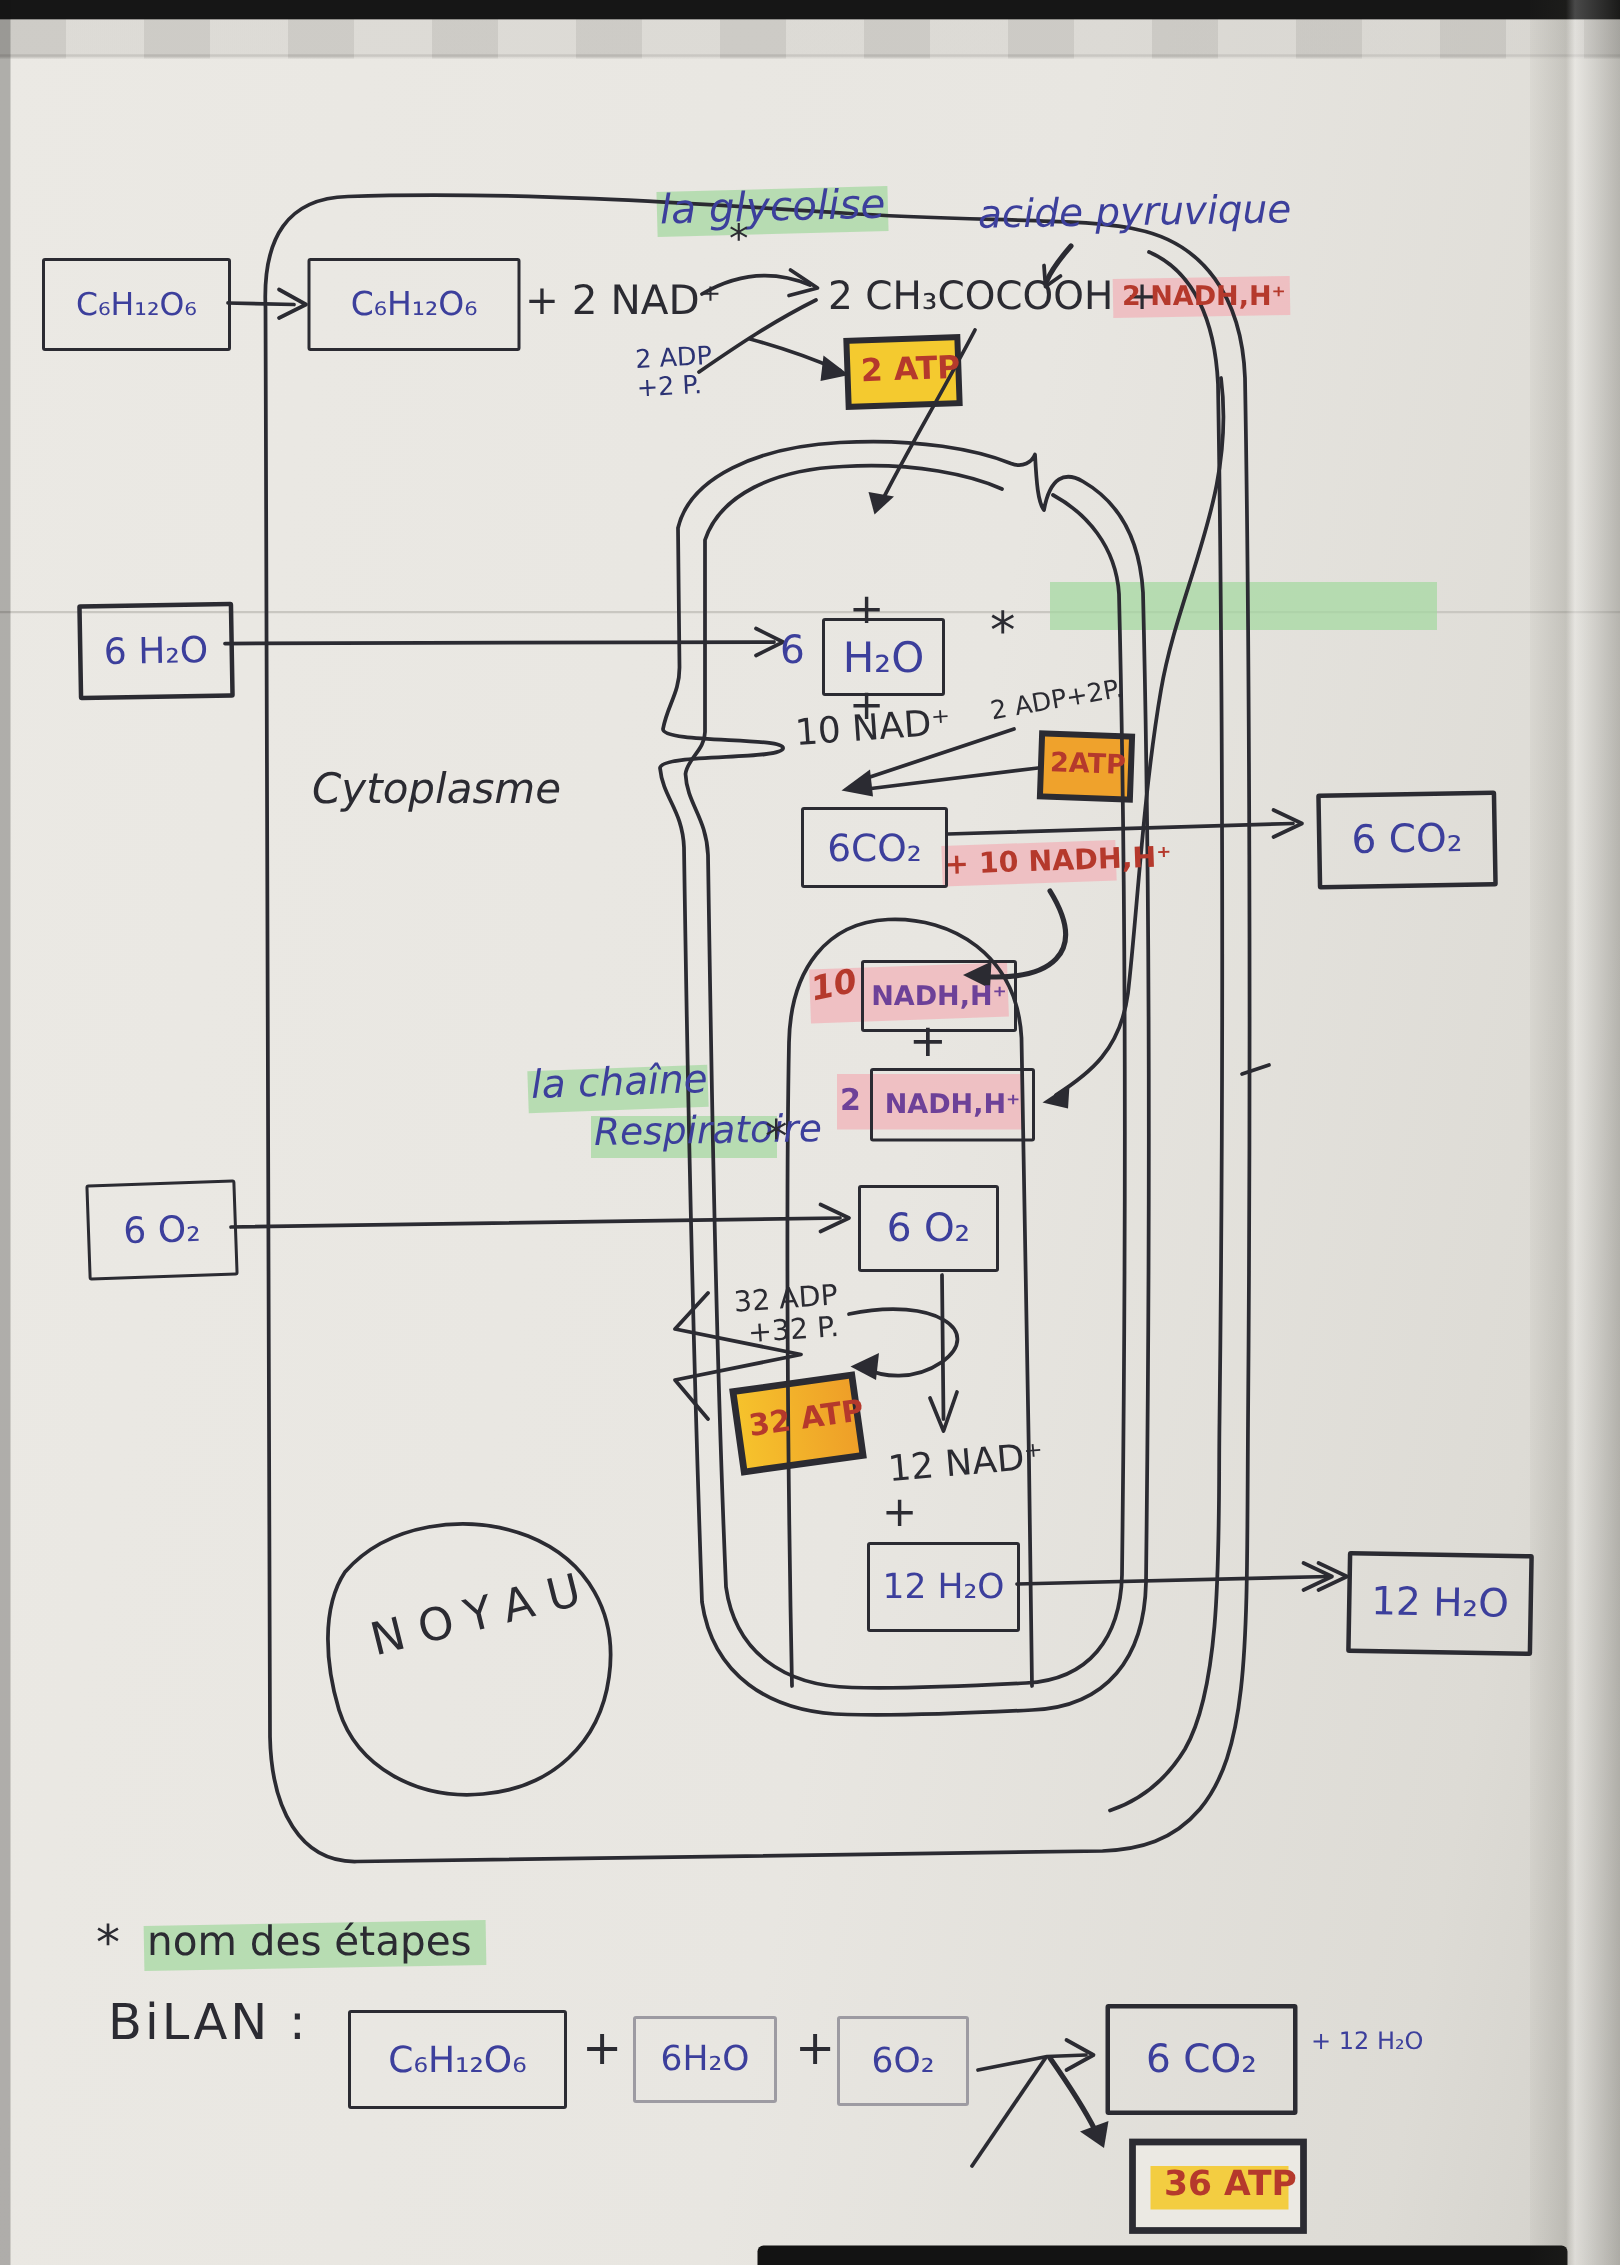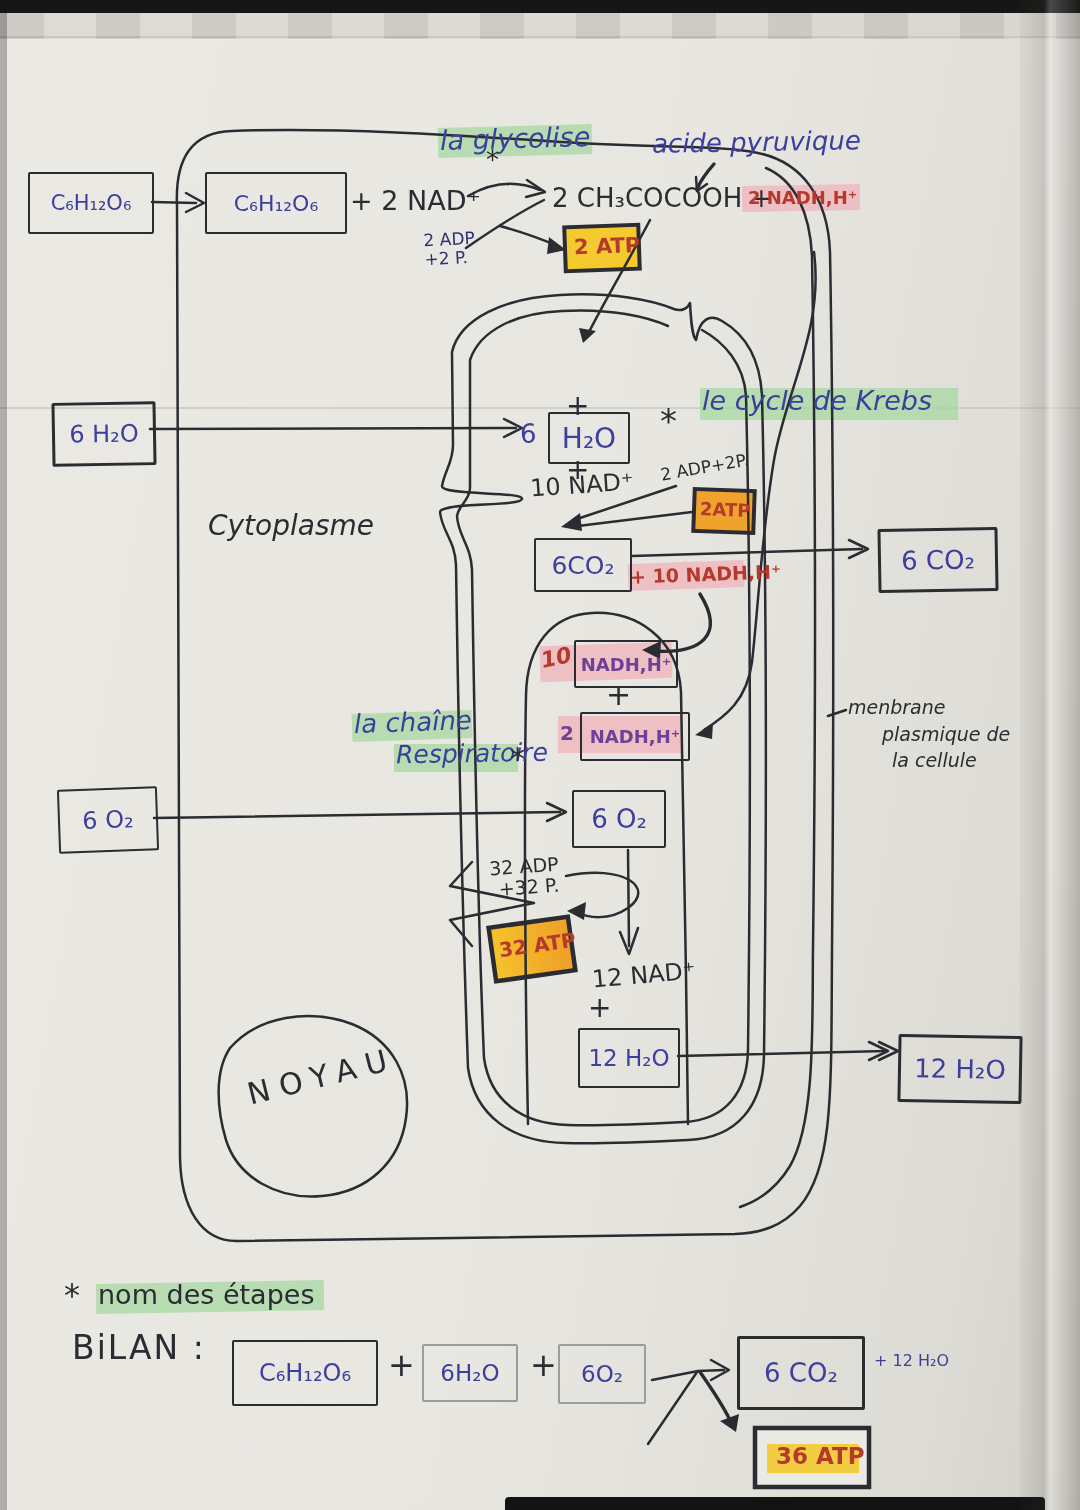--- a/index.html
+++ b/index.html
@@ -148,21 +148,20 @@
   <div class="lbl" style="left:552px;top:184px;font-size:26px">2 CH₃COCOOH +</div>
   <div class="lbl red" style="left:748px;top:188px;font-size:18px">2 NADH,H⁺</div>
   <div class="lbl red" style="left:574px;top:235px;font-size:21px;transform:rotate(-2deg)">2 ATP</div>
 
   <div class="lbl" style="left:566px;top:390px;font-size:28px">+</div>
   <div class="lbl blue" style="left:520px;top:420px;font-size:26px">6</div>
   <div class="box" style="left:548px;top:412px;width:78px;height:48px">
     <span class="blue" style="font-size:28px">H₂O</span>
     </div>
   <div class="lbl" style="left:660px;top:402px;font-size:34px">*</div>
-  <div class="lbl script blue" style="left:702px;top:386px;font-size:27px">le cycle de Krebs</div>
   <div class="lbl" style="left:566px;top:454px;font-size:28px">+</div>
   <div class="lbl" style="left:530px;top:472px;font-size:24px;transform:rotate(-4deg)">10 NAD⁺</div>
   <div class="lbl" style="left:660px;top:458px;font-size:17px;transform:rotate(-10deg)">2 ADP+2P.</div>
   <div class="lbl red" style="left:700px;top:500px;font-size:18px;transform:rotate(2deg)">2ATP</div>
   <div class="box" style="left:534px;top:538px;width:94px;height:50px">
     <span class="blue" style="font-size:25px">6CO₂</span>
     </div>
   <div class="lbl red" style="left:630px;top:564px;font-size:19px;transform:rotate(-2deg)">+ 10 NADH,H⁺</div>
 
   <div class="lbl red script" style="left:541px;top:646px;font-size:22px;transform:rotate(-12deg)">10</div>
@@ -193,25 +192,20 @@
 
   <div class="box bold" style="left:878px;top:528px;width:114px;height:58px;transform:rotate(-1deg)">
     <span class="blue" style="font-size:26px">6 CO₂</span>
     </div>
   <div class="box bold" style="left:898px;top:1035px;width:118px;height:62px;transform:rotate(1deg)">
     <span class="blue" style="font-size:26px">12 H₂O</span>
     </div>
 
   <div class="lbl script" style="left:208px;top:510px;font-size:28px">Cytoplasme</div>
   <div class="lbl" style="left:248px;top:1078px;font-size:30px;letter-spacing:10px;transform:rotate(-14deg);transform-origin:left center">NOYAU</div>
-  <div class="lbl script" style="left:848px;top:694px;font-size:19px;line-height:1.4">
-    <div>menbrane</div>
-    <div style="margin-left:34px">plasmique de</div>
-    <div style="margin-left:44px">la cellule</div>
-    </div>
 
   <div class="lbl" style="left:64px;top:1278px;font-size:32px">*</div>
   <div class="lbl" style="left:98px;top:1280px;font-size:27px">nom des étapes</div>
 
   <div class="lbl" style="left:72px;top:1330px;font-size:33px;letter-spacing:2px">BiLAN :</div>
   <div class="box" style="left:232px;top:1340px;width:142px;height:62px">
     <span class="blue" style="font-size:24px">C₆H₁₂O₆</span>
     </div>
   <div class="lbl" style="left:388px;top:1348px;font-size:32px">+</div>
   <div class="box pencil" style="left:422px;top:1344px;width:92px;height:54px">

